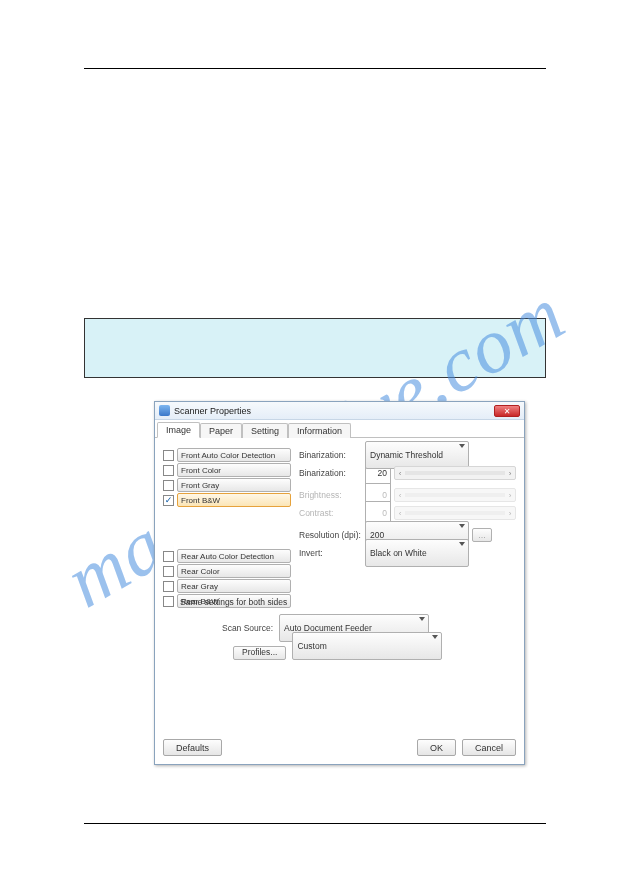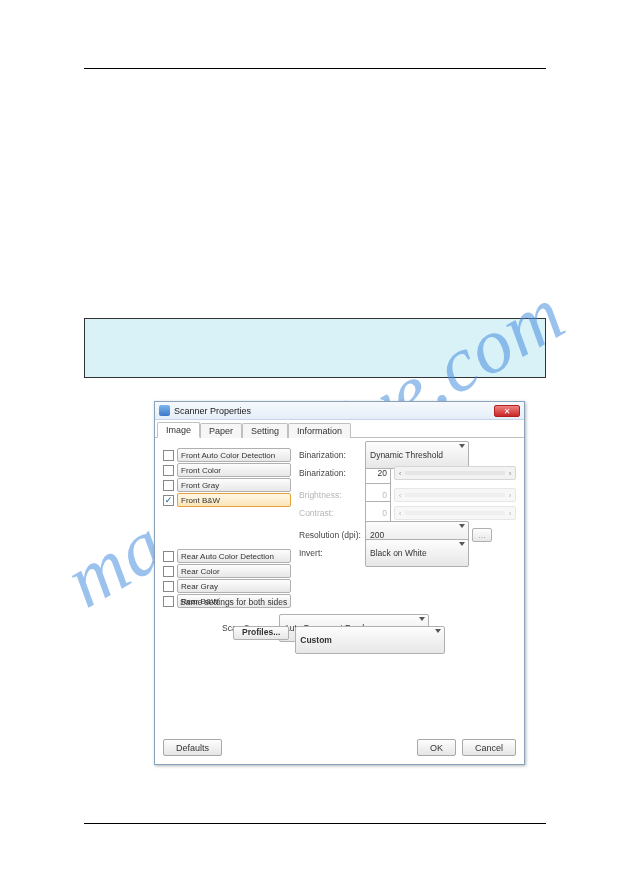--- a/index.html
+++ b/index.html
@@ -44,21 +44,21 @@
   .slider-track { flex: 1; height: 14px; margin-left: 3px; border: 1px solid #d6d6d6; background: #f2f2f2; border-radius: 2px; position: relative; display:flex;align-items:center;}
   .slider-track .arrow-l, .slider-track .arrow-r { width: 10px; text-align:center; font-size:8px; color:#888;}
   .slider-track .bar { flex:1; height:4px; background:#e5e5e5; margin:0 0;}
   .slider-track.disabled { opacity: .6; }
   .small-btn { height: 14px; border: 1px solid #b0b0b0; background: linear-gradient(#fdfdfd,#e7e7e7); border-radius: 2px; font-size: 8px; padding: 0 5px; display:inline-flex; align-items:center; color:#888; margin-left:3px;}
 
   .same-row { position: absolute; left: 8px; top: 158px; display:flex; align-items:center; font-size: 8.5px; }
   .scan-row  { position: absolute; left: 60px; top: 176px; display:flex; align-items:center; }
   .scan-row .form-lbl { width: 64px; text-align: right; padding-right: 6px;}
   .scan-row .dd { flex: 0 0 150px; }
-  .profiles-row { position: absolute; left: 78px; top: 188px; display:flex; align-items:flex-start;font-weight:bold; }
+  .profiles-row { position: absolute; left: 78px; top: 194px; display:flex; align-items:flex-end; }
   .profiles-btn { height: 14px; border: 1px solid #b0b0b0; background: linear-gradient(#fdfdfd,#e7e7e7); border-radius: 2px; font-size: 8.5px; padding: 0 8px; margin-right: 6px; }
   .profiles-row .dd { flex: 0 0 150px;}
 
   .bottom-row { position: absolute; left: 8px; right: 8px; bottom: 8px; display:flex; }
   .btn { height: 17px; border: 1px solid #a8a8a8; background: linear-gradient(#fdfdfd,#e6e6e6); border-radius: 2px; font-size: 9px; padding: 0 12px; display:inline-flex;align-items:center;justify-content:center;}
   .bottom-row .spacer { flex:1; }
 
 </style>
 </head>
 <body>

